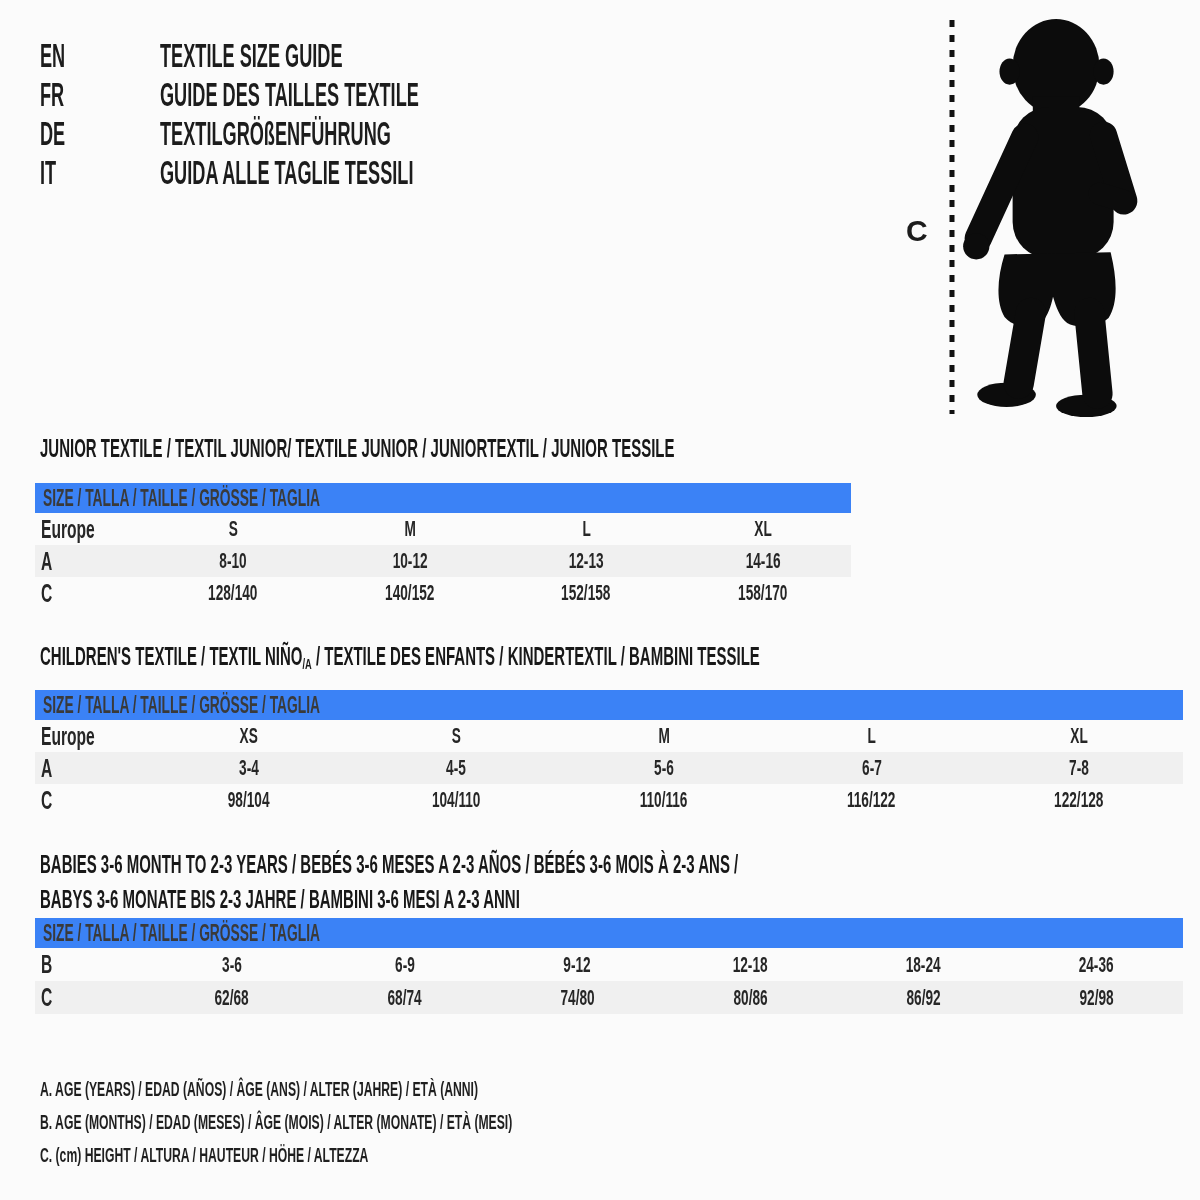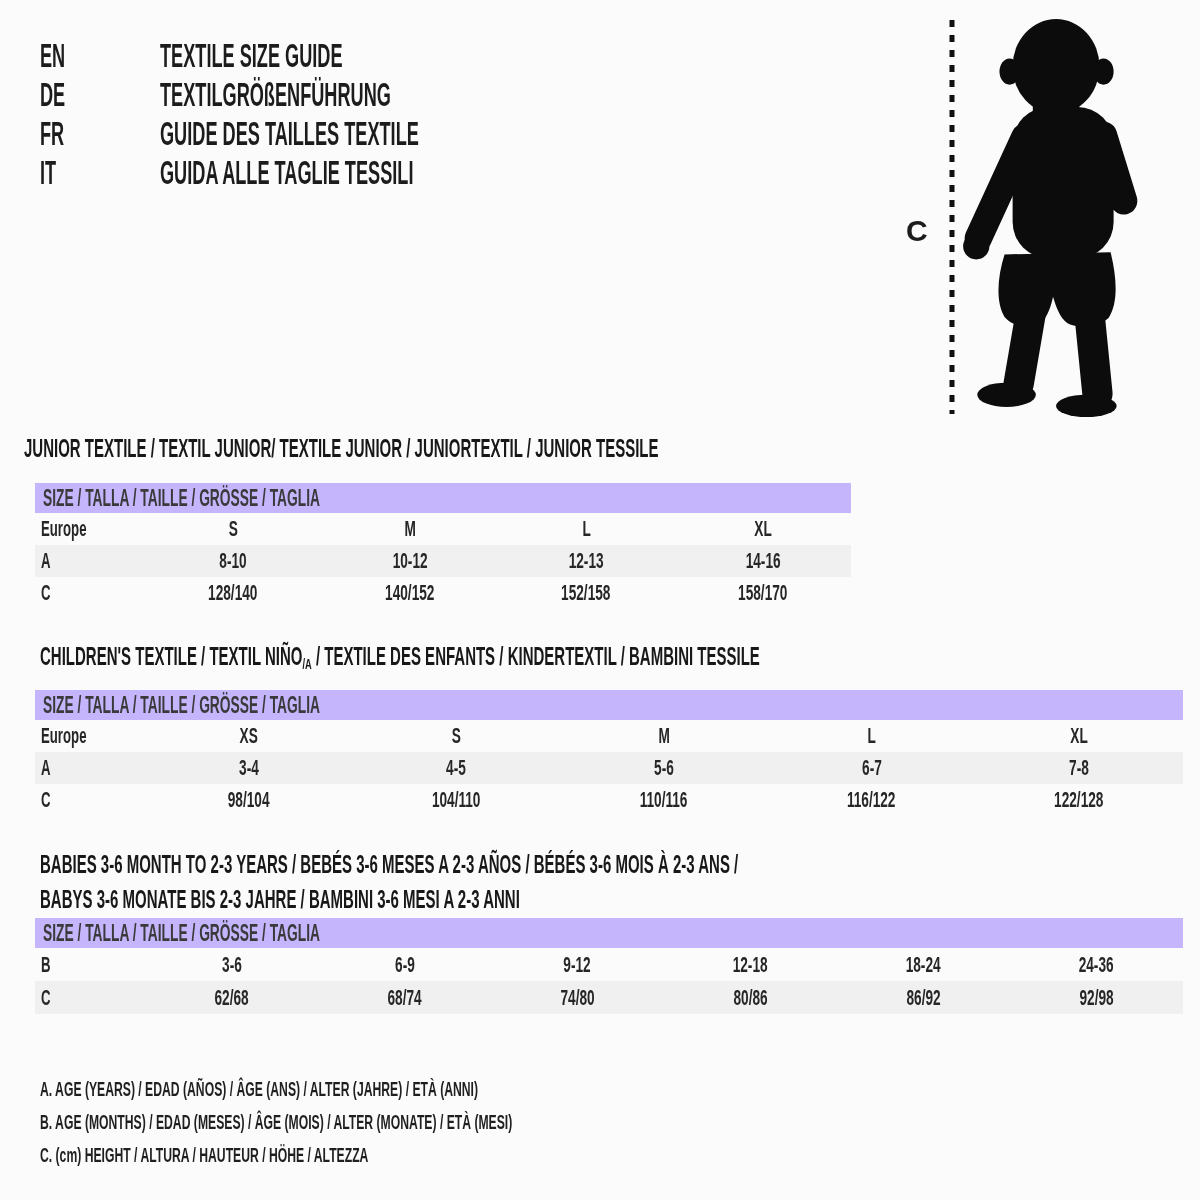--- a/index.html
+++ b/index.html
@@ -29,48 +29,48 @@
   .figure-label { left:906px; top:214px; font-weight:bold; font-size:30px; }
   .silhouette-svg { left:960px; top:14px; }
   .dash-svg { left:946px; top:16px; }
 
   
   .sec-title { font-weight:bold; font-size:25px; line-height:25px; color:#181818; }
   .sub { font-size:62%; position:relative; top:4px; font-weight:bold; }
 
   
   .stable { position:absolute; }
-  .band { height:30px; background:#c4b5fd; display:flex; align-items:center; padding-left:8px; box-sizing:border-box; }
+  .band { height:30px; background:#3b82f6; display:flex; align-items:center; padding-left:8px; box-sizing:border-box; }
   .band-text { font-weight:bold; font-size:23px; color:#3a3a3a; }
   .trow { display:flex; align-items:center; height:32px; }
   .trow.tall { height:33px; }
   .trow.shade { background:#f0f0f0; }
-  .tlabel { width:110px; padding-left:6px; box-sizing:border-box; font-weight:bold; font-size:22px; color:#262626; }
+  .tlabel { width:110px; padding-left:6px; box-sizing:border-box; font-weight:bold; font-size:26px; color:#262626; }
   .tcell { flex:1; text-align:center; font-weight:bold; font-size:22px; color:#262626; }
 
   
   .legend { left:40px; top:1072px; }
   .legend-line { height:33px; display:flex; align-items:center; font-weight:bold; font-size:21px; color:#1f1f1f; }
   .legend .cond { transform:scaleX(0.58); }
 </style>
 </head>
 <body>
 
 <div class="abs lang-header">
   <div class="lang-row">
     <div class="lang-code"><span class="cond">EN</span></div>
     <div class="lang-title"><span class="cond">TEXTILE SIZE GUIDE</span></div>
   </div>
   <div class="lang-row">
+    <div class="lang-code"><span class="cond">FR</span></div>
+    <div class="lang-title"><span class="cond">GUIDE DES TAILLES TEXTILE</span></div>
+  </div>
+  <div class="lang-row">
     <div class="lang-code"><span class="cond">DE</span></div>
     <div class="lang-title"><span class="cond">TEXTILGRÖßENFÜHRUNG</span></div>
-  </div>
-  <div class="lang-row">
-    <div class="lang-code"><span class="cond">FR</span></div>
-    <div class="lang-title"><span class="cond">GUIDE DES TAILLES TEXTILE</span></div>
   </div>
   <div class="lang-row">
     <div class="lang-code"><span class="cond">IT</span></div>
     <div class="lang-title"><span class="cond">GUIDA ALLE TAGLIE TESSILI</span></div>
   </div>
 </div>
 
 <div class="abs figure-label">C</div>
 
 <svg class="abs dash-svg" width="12" height="402">
@@ -91,21 +91,21 @@
   <g stroke="#0c0c0c" fill="none" stroke-linecap="round">
     <line x1="64" y1="122" x2="18" y2="222" stroke-width="27"></line>
     <line x1="142" y1="120" x2="162" y2="185" stroke-width="27"></line>
     <line x1="162" y1="185" x2="138" y2="178" stroke-width="22"></line>
     <line x1="70" y1="296" x2="58" y2="366" stroke-width="30"></line>
     <line x1="128" y1="296" x2="136" y2="376" stroke-width="30"></line>
   </g>
   <circle cx="16" cy="230" r="13" fill="#0c0c0c"></circle>
 </svg>
 
-<div class="abs sec-title" style="left:24px; top:436px;">
+<div class="abs sec-title" style="left:40px; top:436px;">
   <span class="cond">JUNIOR TEXTILE / TEXTIL JUNIOR/ TEXTILE JUNIOR / JUNIORTEXTIL / JUNIOR TESSILE</span>
 </div>
 
 <div class="stable" style="left:35px; top:483px; width:816px;">
   <div class="band">
     <span class="cond band-text">SIZE / TALLA / TAILLE / GRÖSSE / TAGLIA</span>
   </div>
   <div class="trow">
     <div class="tlabel"><span class="cond">Europe</span></div>
     <div class="tcell"><span class="condc">S</span></div>

